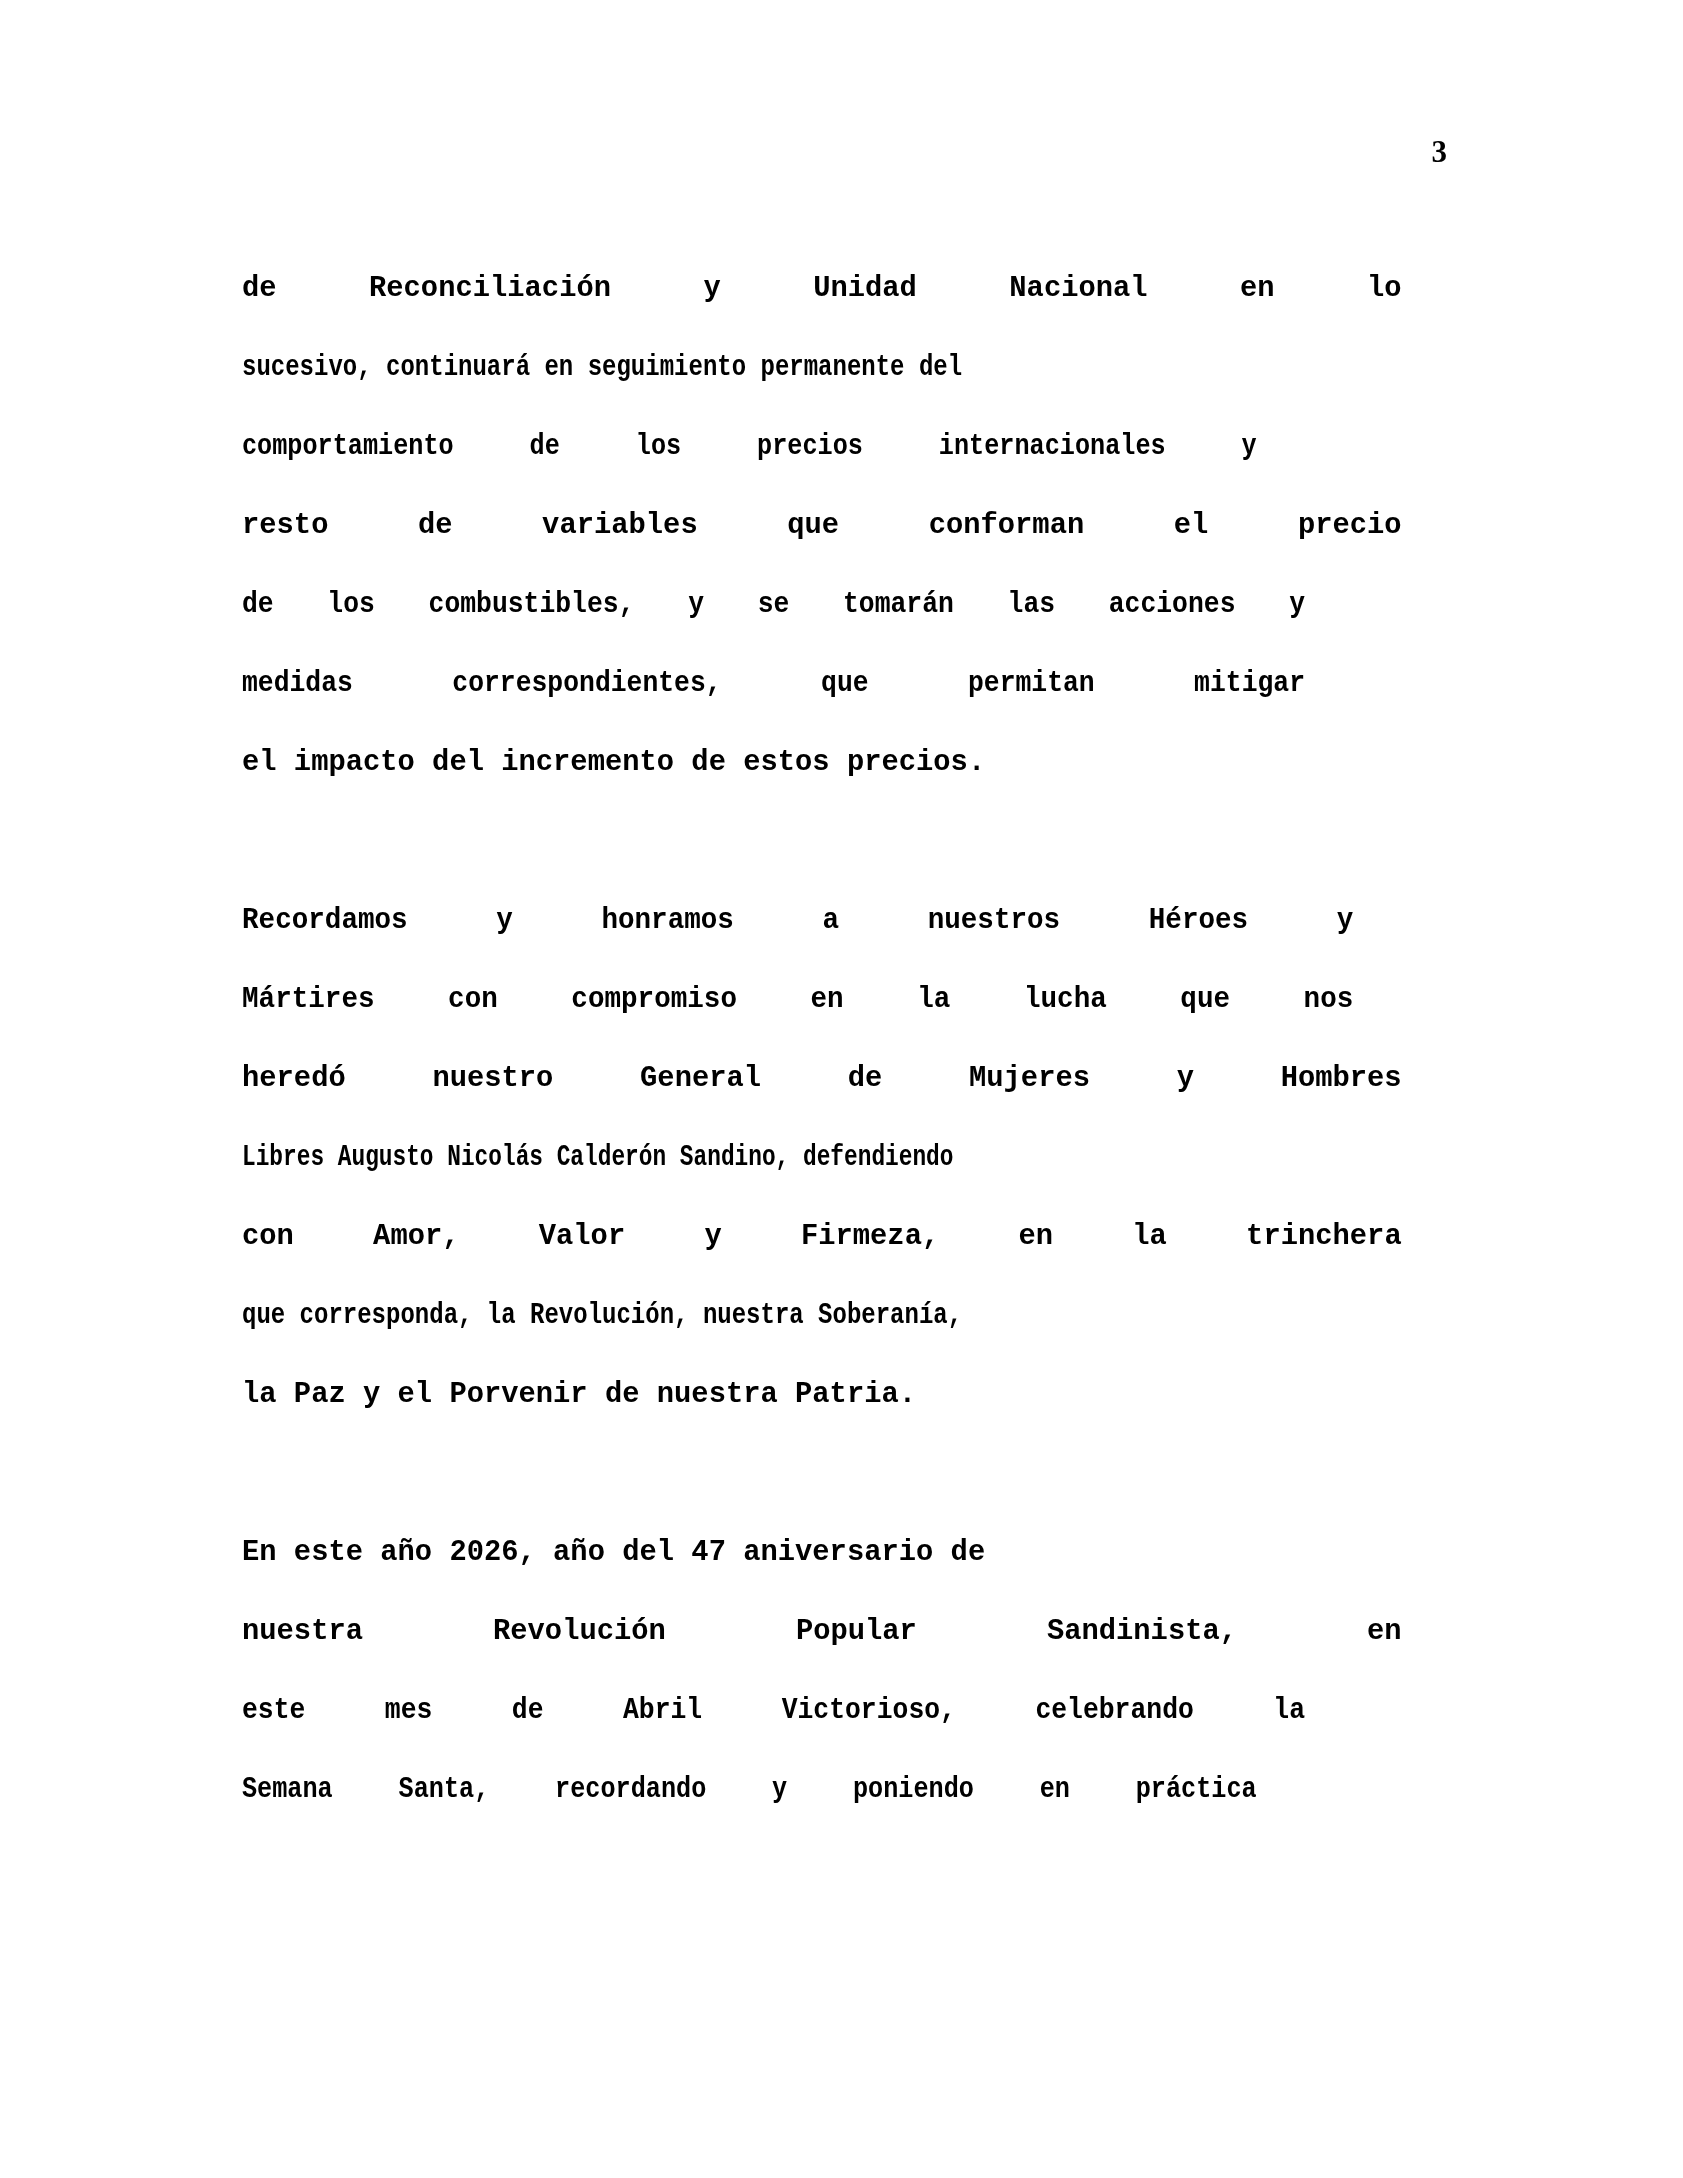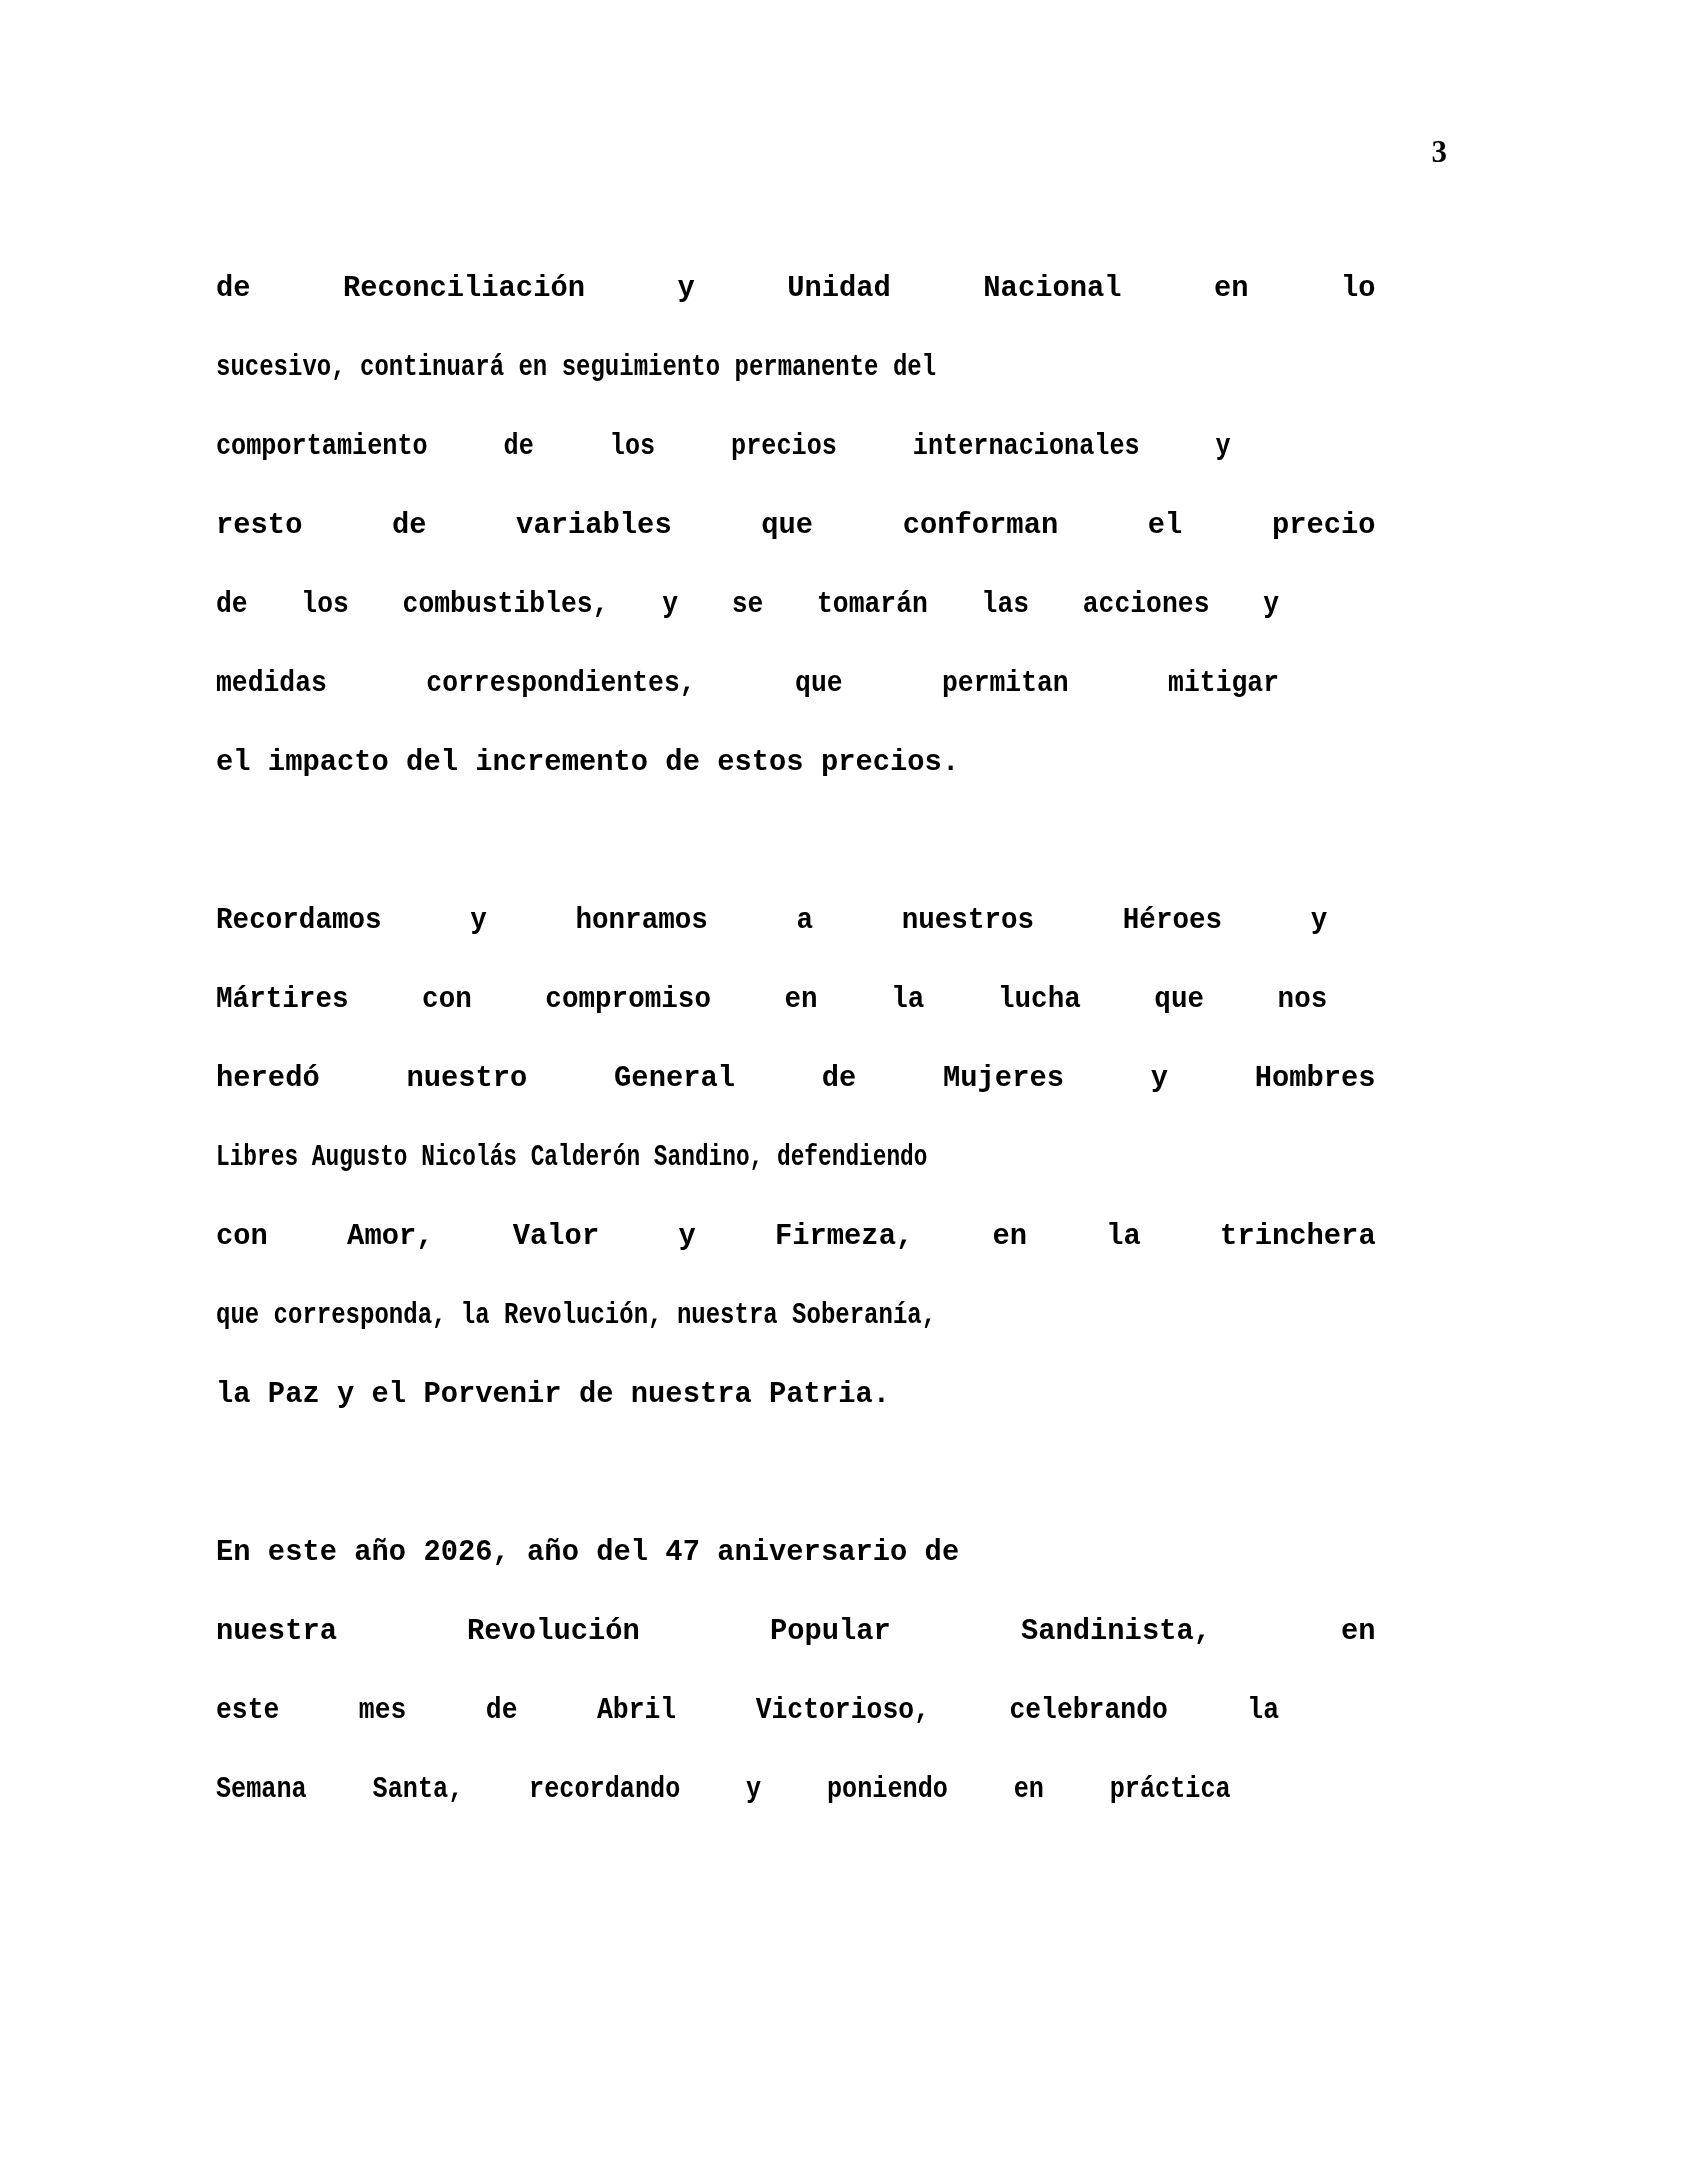--- a/index.html
+++ b/index.html
@@ -35,21 +35,21 @@
     font-weight: bold;
     font-size: 31px;
     line-height: 36px;
     color: #000000;
   }
 
   
   .body-block {
     position: absolute;
     top: 249px;
-    left: 216px;
+    left: 242px;
     width: 1208px;
   }
 
   .para {
     margin: 0;
     padding: 0;
   }
   .para + .para {
     margin-top: 79px;
   }

